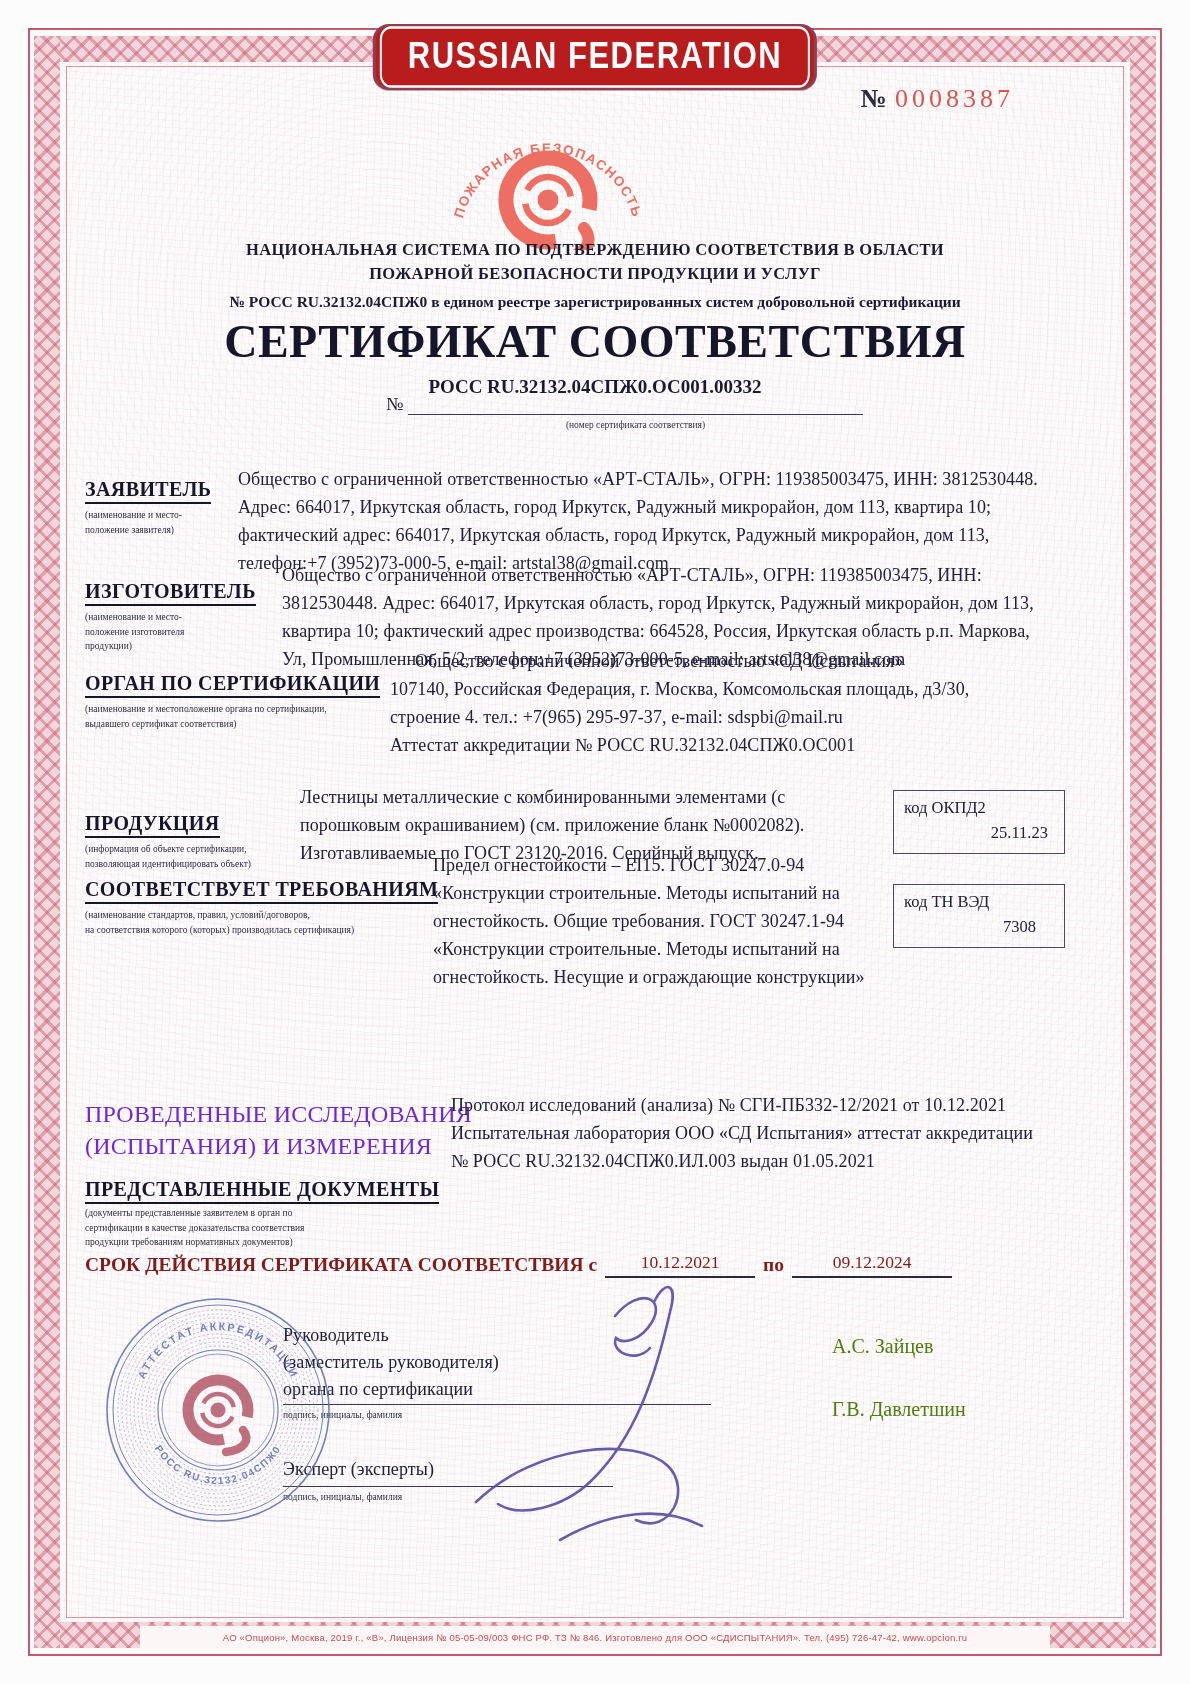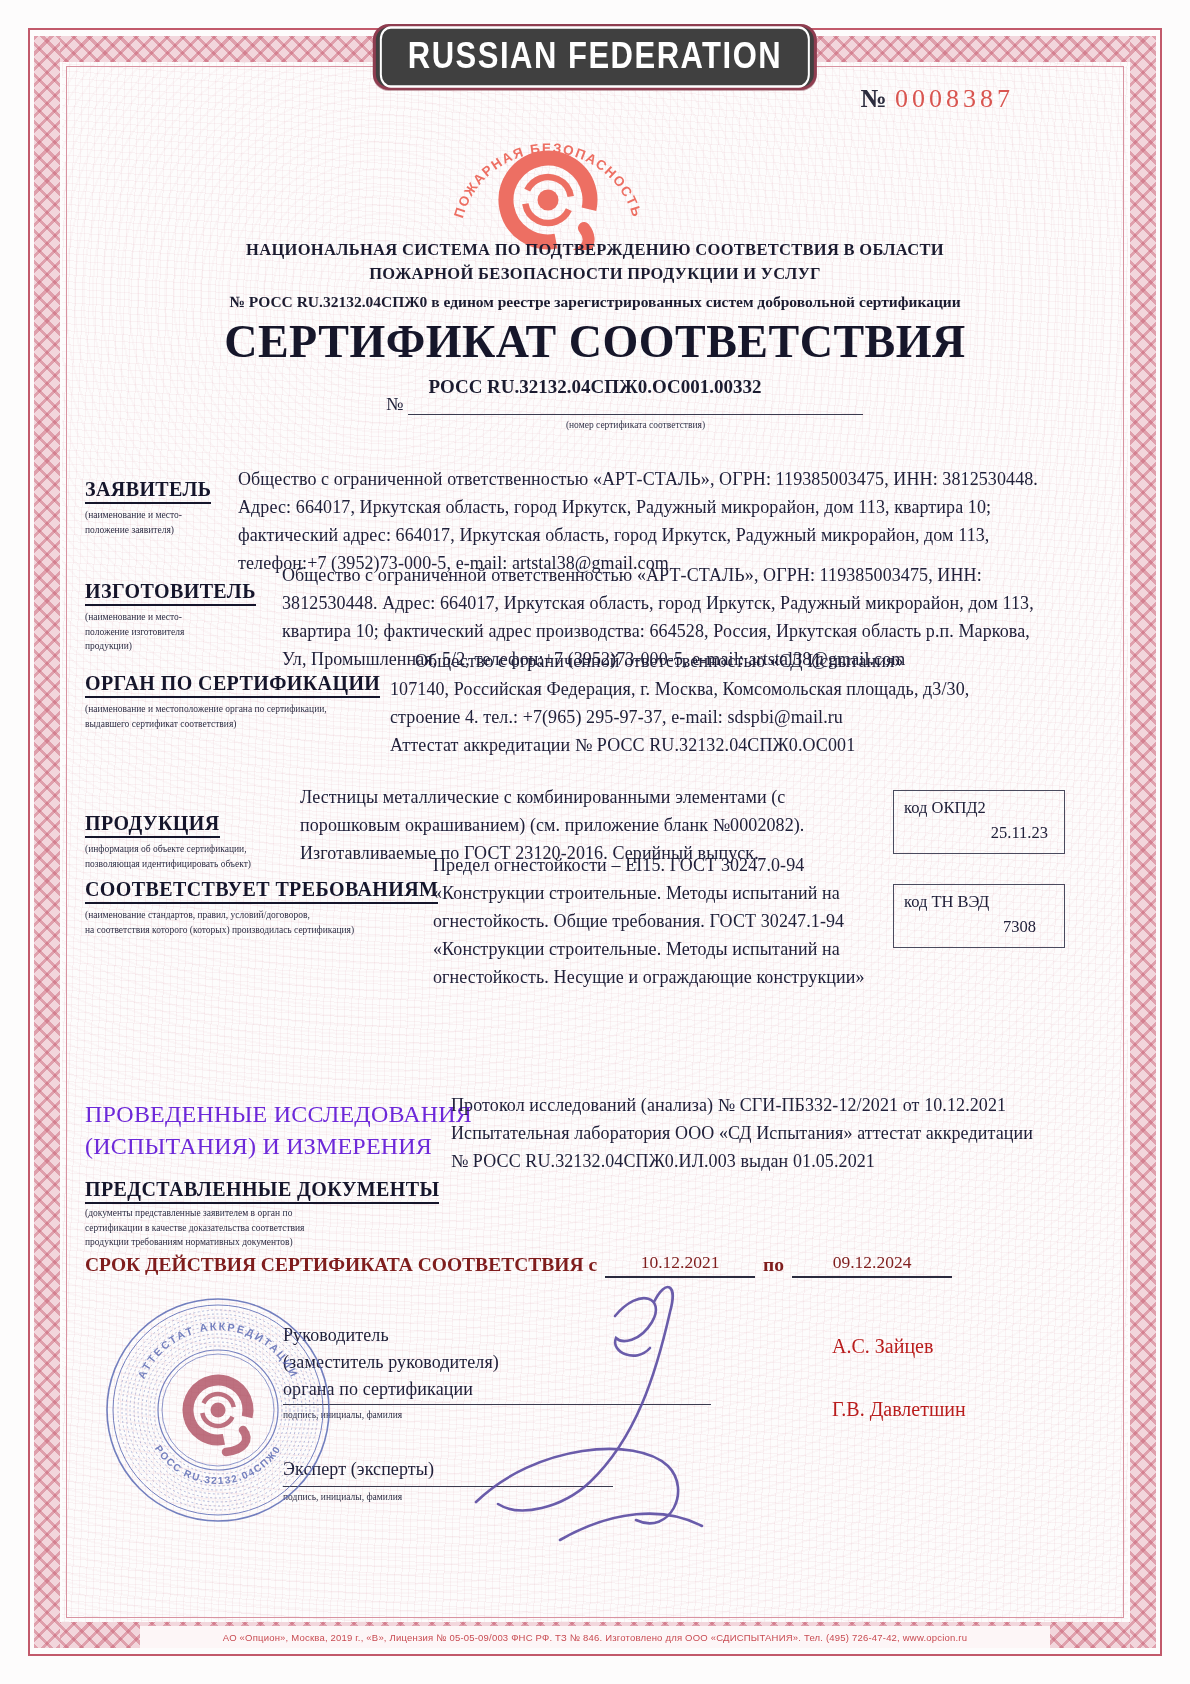--- a/index.html
+++ b/index.html
@@ -31,21 +31,21 @@
   .band-right{top:36px;bottom:36px;right:34px;width:26px;}
   .b-inner{position:absolute; inset:66px; border:1px solid #d893a1;}
 
   .abs{position:absolute;}
   .center{left:0;right:0;text-align:center;}
   .pre{white-space:pre-line;}
 
   
   .badge{
     left:50%; top:24px; transform:translateX(-50%);
-    background:#404040; border:3px solid #8f3d50; border-radius:16px;
+    background:#b91c1c; border:3px solid #8f3d50; border-radius:16px;
     padding:4px; box-shadow:0 1px 0 rgba(120,40,55,.4);
   }
   .badge-in{
     border:2px solid #fff; border-radius:11px; padding:5px 26px 7px;
     color:#fff; font-family:"Liberation Sans","DejaVu Sans",sans-serif;
     font-weight:bold; font-size:31px; letter-spacing:1.5px;
     transform:scaleY(1.18); white-space:nowrap;
   }
   .form-no{top:84px; right:176px; font-size:26px; font-weight:bold; color:#2c2c3e; white-space:nowrap;}
   .form-no .digits{color:#d95550; letter-spacing:4px; font-weight:normal; margin-left:8px;}
@@ -73,21 +73,21 @@
     font-size:16.5px; color:#20203a; line-height:1.5;
   }
   .codebox .val{display:block; text-align:right; padding-right:6px;}
 
   
   .validity{display:flex; align-items:center; font-weight:bold; font-size:19.5px; color:#7f1d1d; white-space:nowrap;}
   .gap-line{display:inline-block; position:relative; border-bottom:2px solid #2a2a3e; height:24px; margin:0 8px;}
   .gap-line .date{position:absolute; bottom:3px; left:0; width:100%; text-align:center; font-weight:normal; font-size:17.5px; font-style:normal;}
 
   .rule{border-bottom:1.5px solid #3a3a4e; height:0;}
-  .name{font-size:20px; color:#b91c1c;}
+  .name{font-size:20px; color:#4d7c0f;}
   .footer-strip{
     left:140px; right:140px; bottom:36px; height:22px; background:#fdf6f7;
     display:flex; align-items:center; justify-content:center;
   }
   .footer-strip span{font-size:9.5px; color:#c84b52; letter-spacing:.2px; font-family:"Liberation Sans","DejaVu Sans",sans-serif;}
 </style>
 </head>
 <body>
 
 <div class="sheet">

